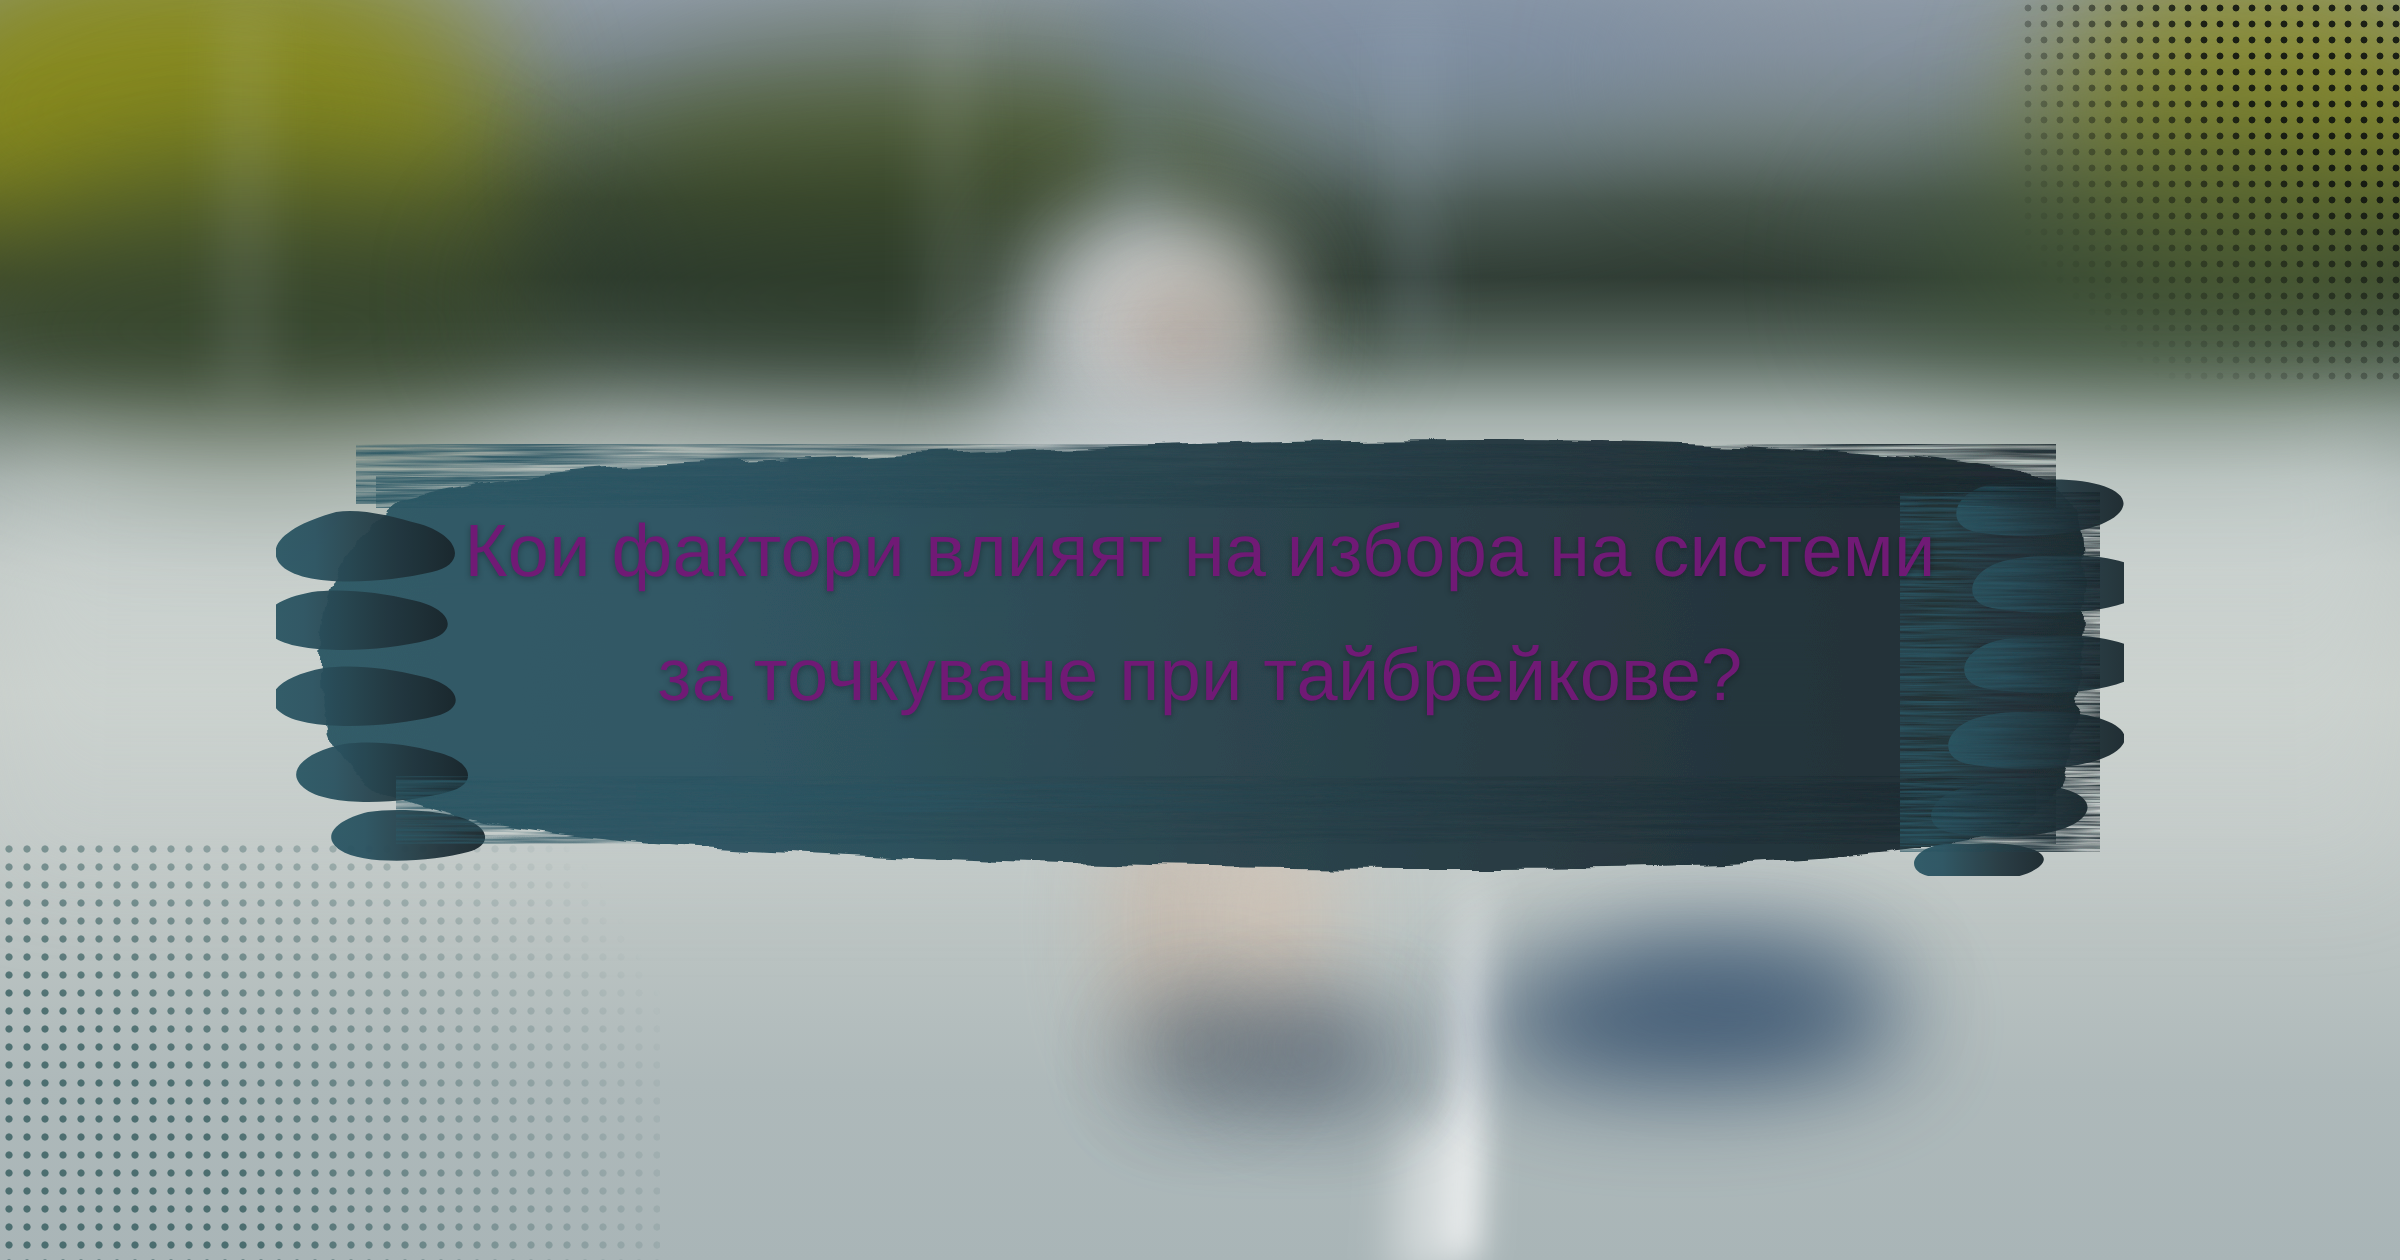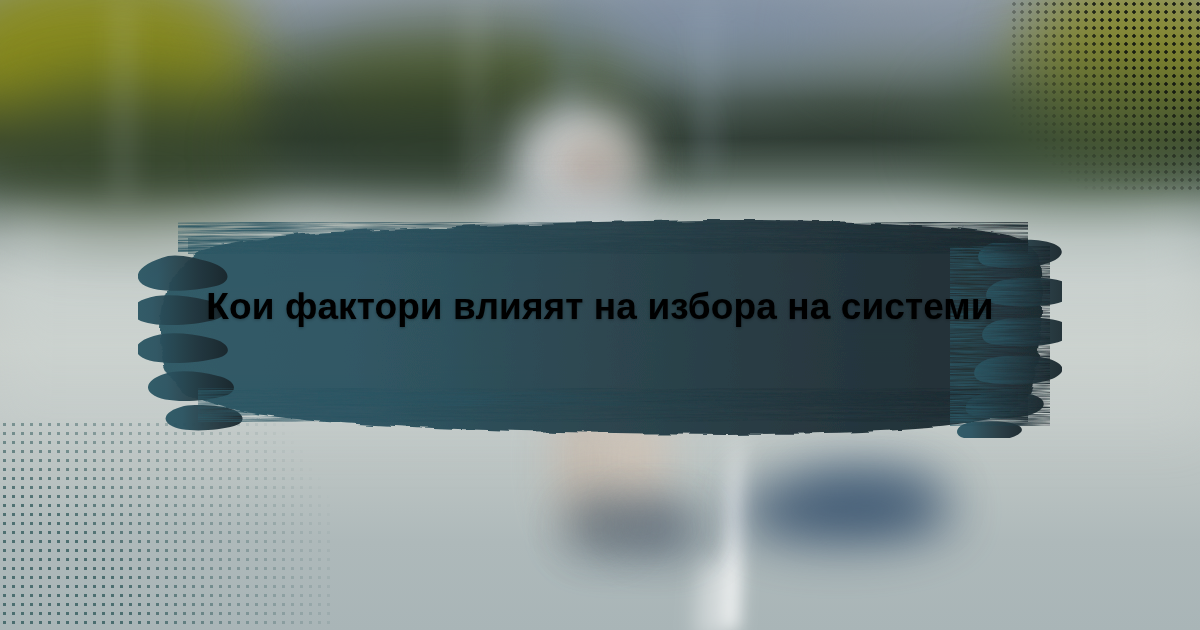--- a/index.html
+++ b/index.html
@@ -116,24 +116,24 @@
   .banner svg{display:block;width:100%;height:100%;}
 
   
   .headline{
     position:absolute;left:138px;top:176px;width:924px;height:262px;
     display:flex;flex-direction:column;align-items:center;justify-content:center;
     gap:6px;
     padding:0 56px;box-sizing:border-box;
   }
   .headline .line{
-    color:#000000;
+    color:#701a75;
     font-size:37px;
     line-height:56px;
-    font-weight:700;
+    font-weight:400;
     letter-spacing:.1px;
     text-align:left;
     white-space:nowrap;
     text-shadow:0 1px 3px rgba(0,0,0,.30);
   }
 </style>
 </head>
 <body>
 
 <div class="card">
@@ -258,15 +258,16 @@
       </g>
 
       <g filter="url(#streaks2)" opacity="0.9">
         <rect x="812" y="70" width="100" height="180" fill="url(#brushGrad)"></rect>
       </g>
     </svg>
   </div>
 
   <div class="headline">
     <div class="line">Кои фактори влияят на избора на системи</div>
+    <div class="line">за точкуване при тайбрейкове?</div>
   </div>
 
 </div>
 
 </body></html>

